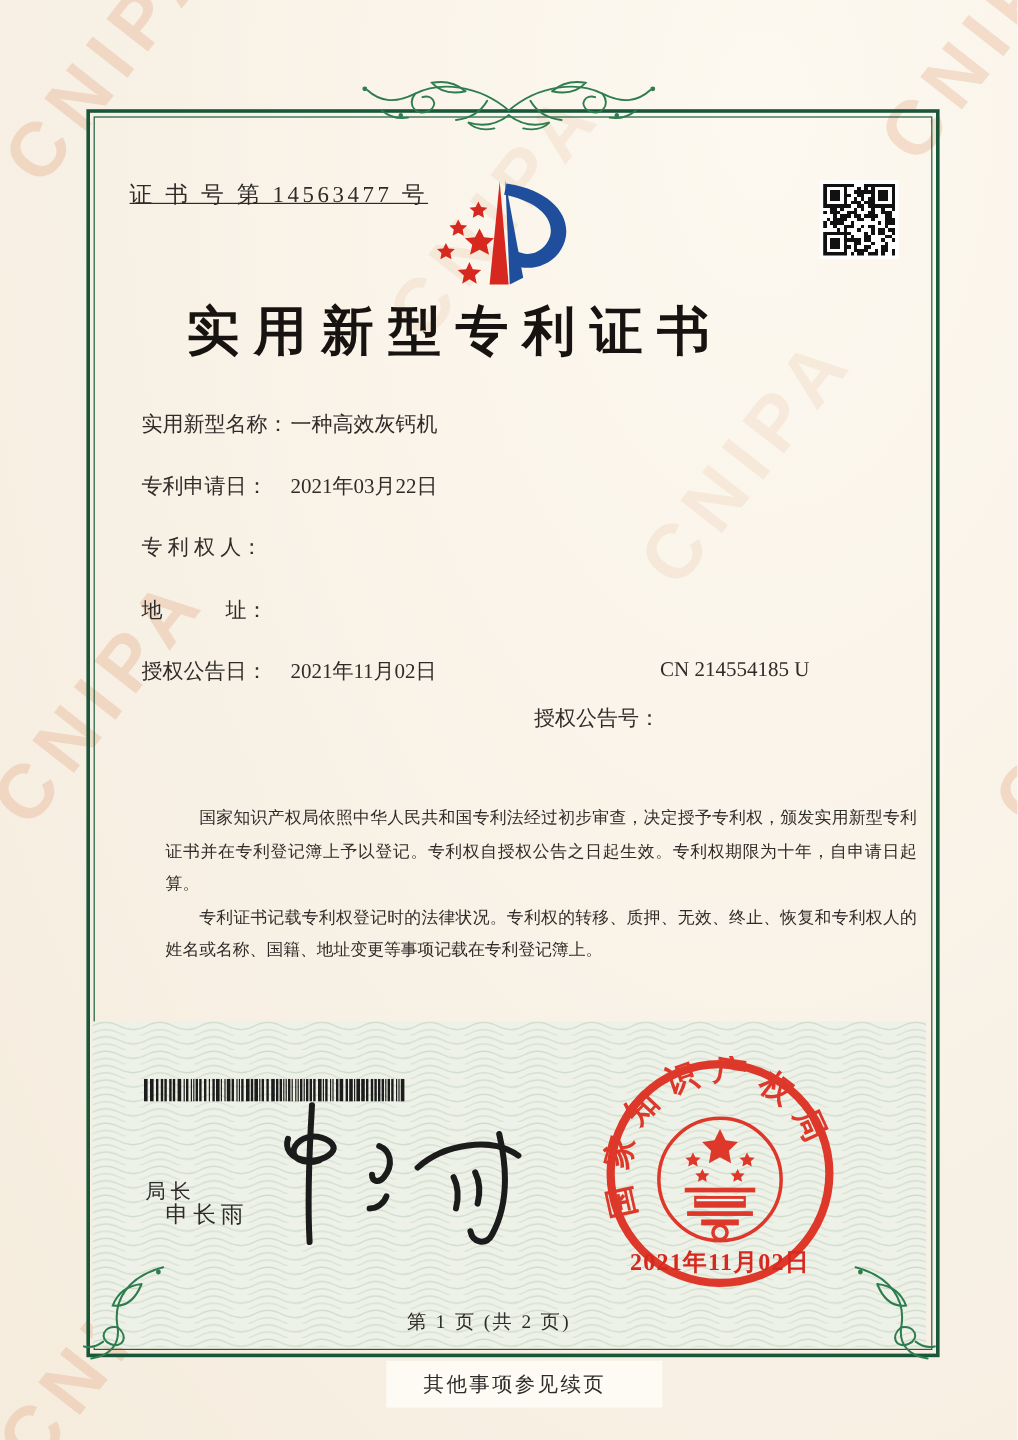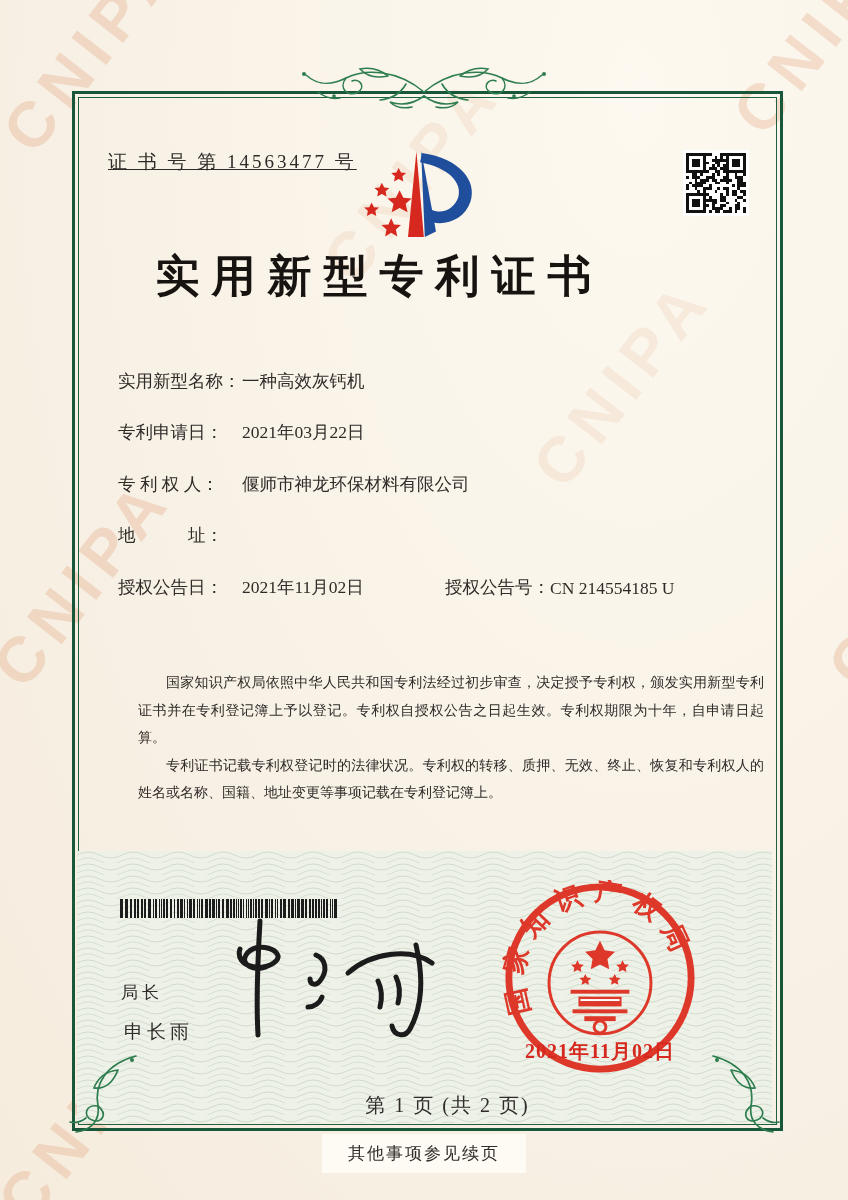--- a/index.html
+++ b/index.html
@@ -28,43 +28,43 @@
 
   #cert-no{left:108px;top:149px;font-size:19px;letter-spacing:3px;text-decoration:underline;}
 
   #logo{left:352px;top:139px;width:140px;height:112px;}
   #qr{left:683px;top:150px;width:66px;height:66px;background:#ffffff;padding:3px;box-sizing:border-box;}
 
   #title{left:0;top:247px;width:759px;text-align:center;
          font-size:44px;font-weight:bold;letter-spacing:12px;color:#171310;}
 
   #fields{left:118px;top:341px;width:640px;}
-  .frow{height:51.5px;display:flex;align-items:flex-end;font-size:17.5px;}
+  .frow{height:51.5px;display:flex;align-items:flex-start;font-size:17.5px;}
   .flabel{width:124px;flex:0 0 124px;white-space:pre;}
   .fvalue{white-space:pre;}
   .grow .fvalue{min-width:203px;}
   .glabel2{white-space:pre;margin-top:39px;}
 
   #paras{left:118px;top:669px;width:626px;font-size:14px;line-height:27.5px;
          text-align:justify;margin-left:20px;}
   #paras p{margin:0;text-indent:2em;}
 
   #barcode{left:120px;top:899px;width:218px;height:19px;}
   #officer-title{left:121px;top:981px;font-size:17px;letter-spacing:4px;}
-  #officer-name{left:124px;top:999px;font-size:19px;letter-spacing:4px;margin-top:20px;}
+  #officer-name{left:138px;top:999px;font-size:19px;letter-spacing:4px;}
   #signature{left:220px;top:915px;width:240px;height:128px;}
 
   #seal{left:502px;top:880px;width:196px;height:196px;opacity:0.93;}
   #seal-date{left:512px;top:1038px;width:176px;text-align:center;font-size:20px;
              color:#d6281e;letter-spacing:1px;font-weight:bold;}
 
-  #page-num{left:72px;top:1092px;width:671px;text-align:center;font-size:20px;letter-spacing:2px;margin-left:40px;}
-
-  #note-box{left:322px;top:1134px;width:168px;padding:8px 18px;background:#fdfbf4;
-            text-align:center;font-size:17px;letter-spacing:2px;}
+  #page-num{left:72px;top:1092px;width:671px;text-align:center;font-size:16px;letter-spacing:2px;}
+
+  #note-box{left:322px;top:1134px;width:168px;padding:8px 31px;background:#fdfbf4;
+            font-size:17px;letter-spacing:2px;}
 
   .orn{z-index:3;}
 </style>
 </head>
 <body>
 
 <div id="page">
 
   <span class="wm" style="left:-30px;top:10px;">CNIPA</span>
   <span class="wm" style="left:700px;top:-8px;">CNIPA</span>
@@ -300,21 +300,20 @@
     <div class="frow">
       <span class="flabel">实用新型名称：</span>
       <span class="fvalue">一种高效灰钙机</span>
     </div>
     <div class="frow">
       <span class="flabel">专利申请日：</span>
       <span class="fvalue">2021年03月22日</span>
     </div>
     <div class="frow">
       <span class="flabel">专 利 权 人：</span>
-      <span class="fvalue">偃师市神龙环保材料有限公司</span>
     </div>
     <div class="frow">
       <span class="flabel">地　　　址：</span>
     </div>
     <div class="frow grow">
       <span class="flabel">授权公告日：</span>
       <span class="fvalue">2021年11月02日</span>
       <span class="glabel2">授权公告号：</span>
       <span class="fvalue">CN 214554185 U</span>
     </div>

